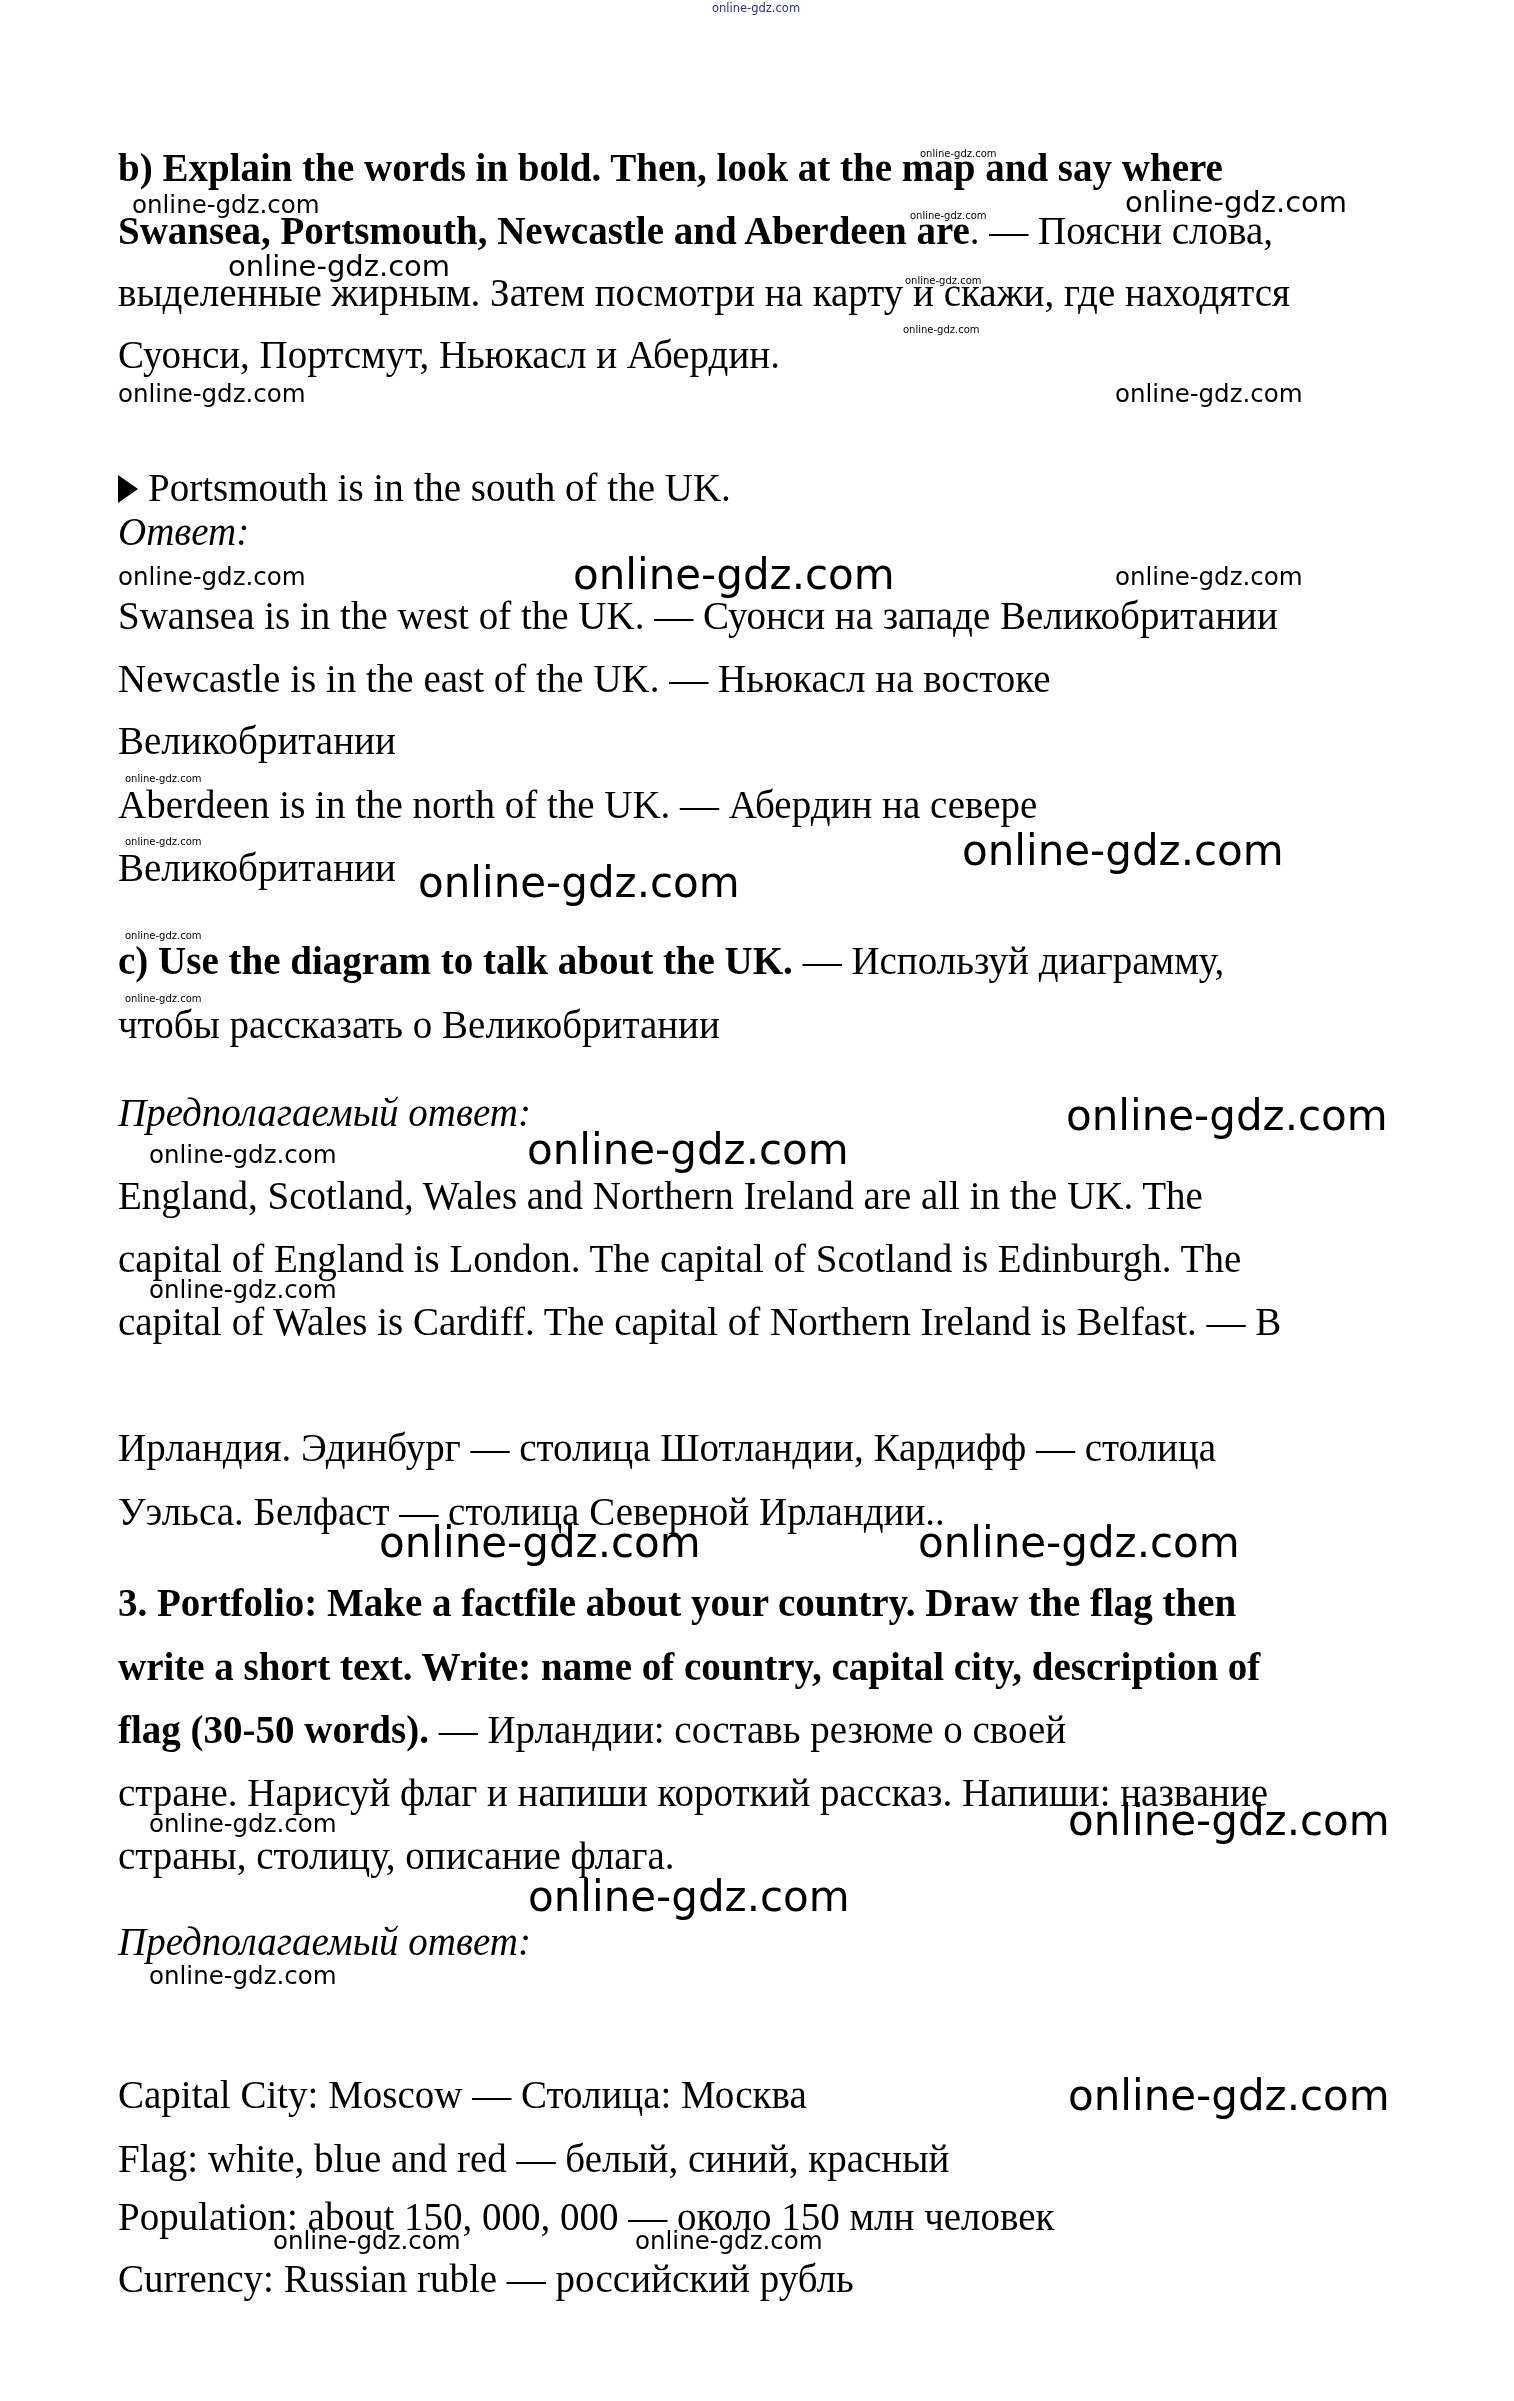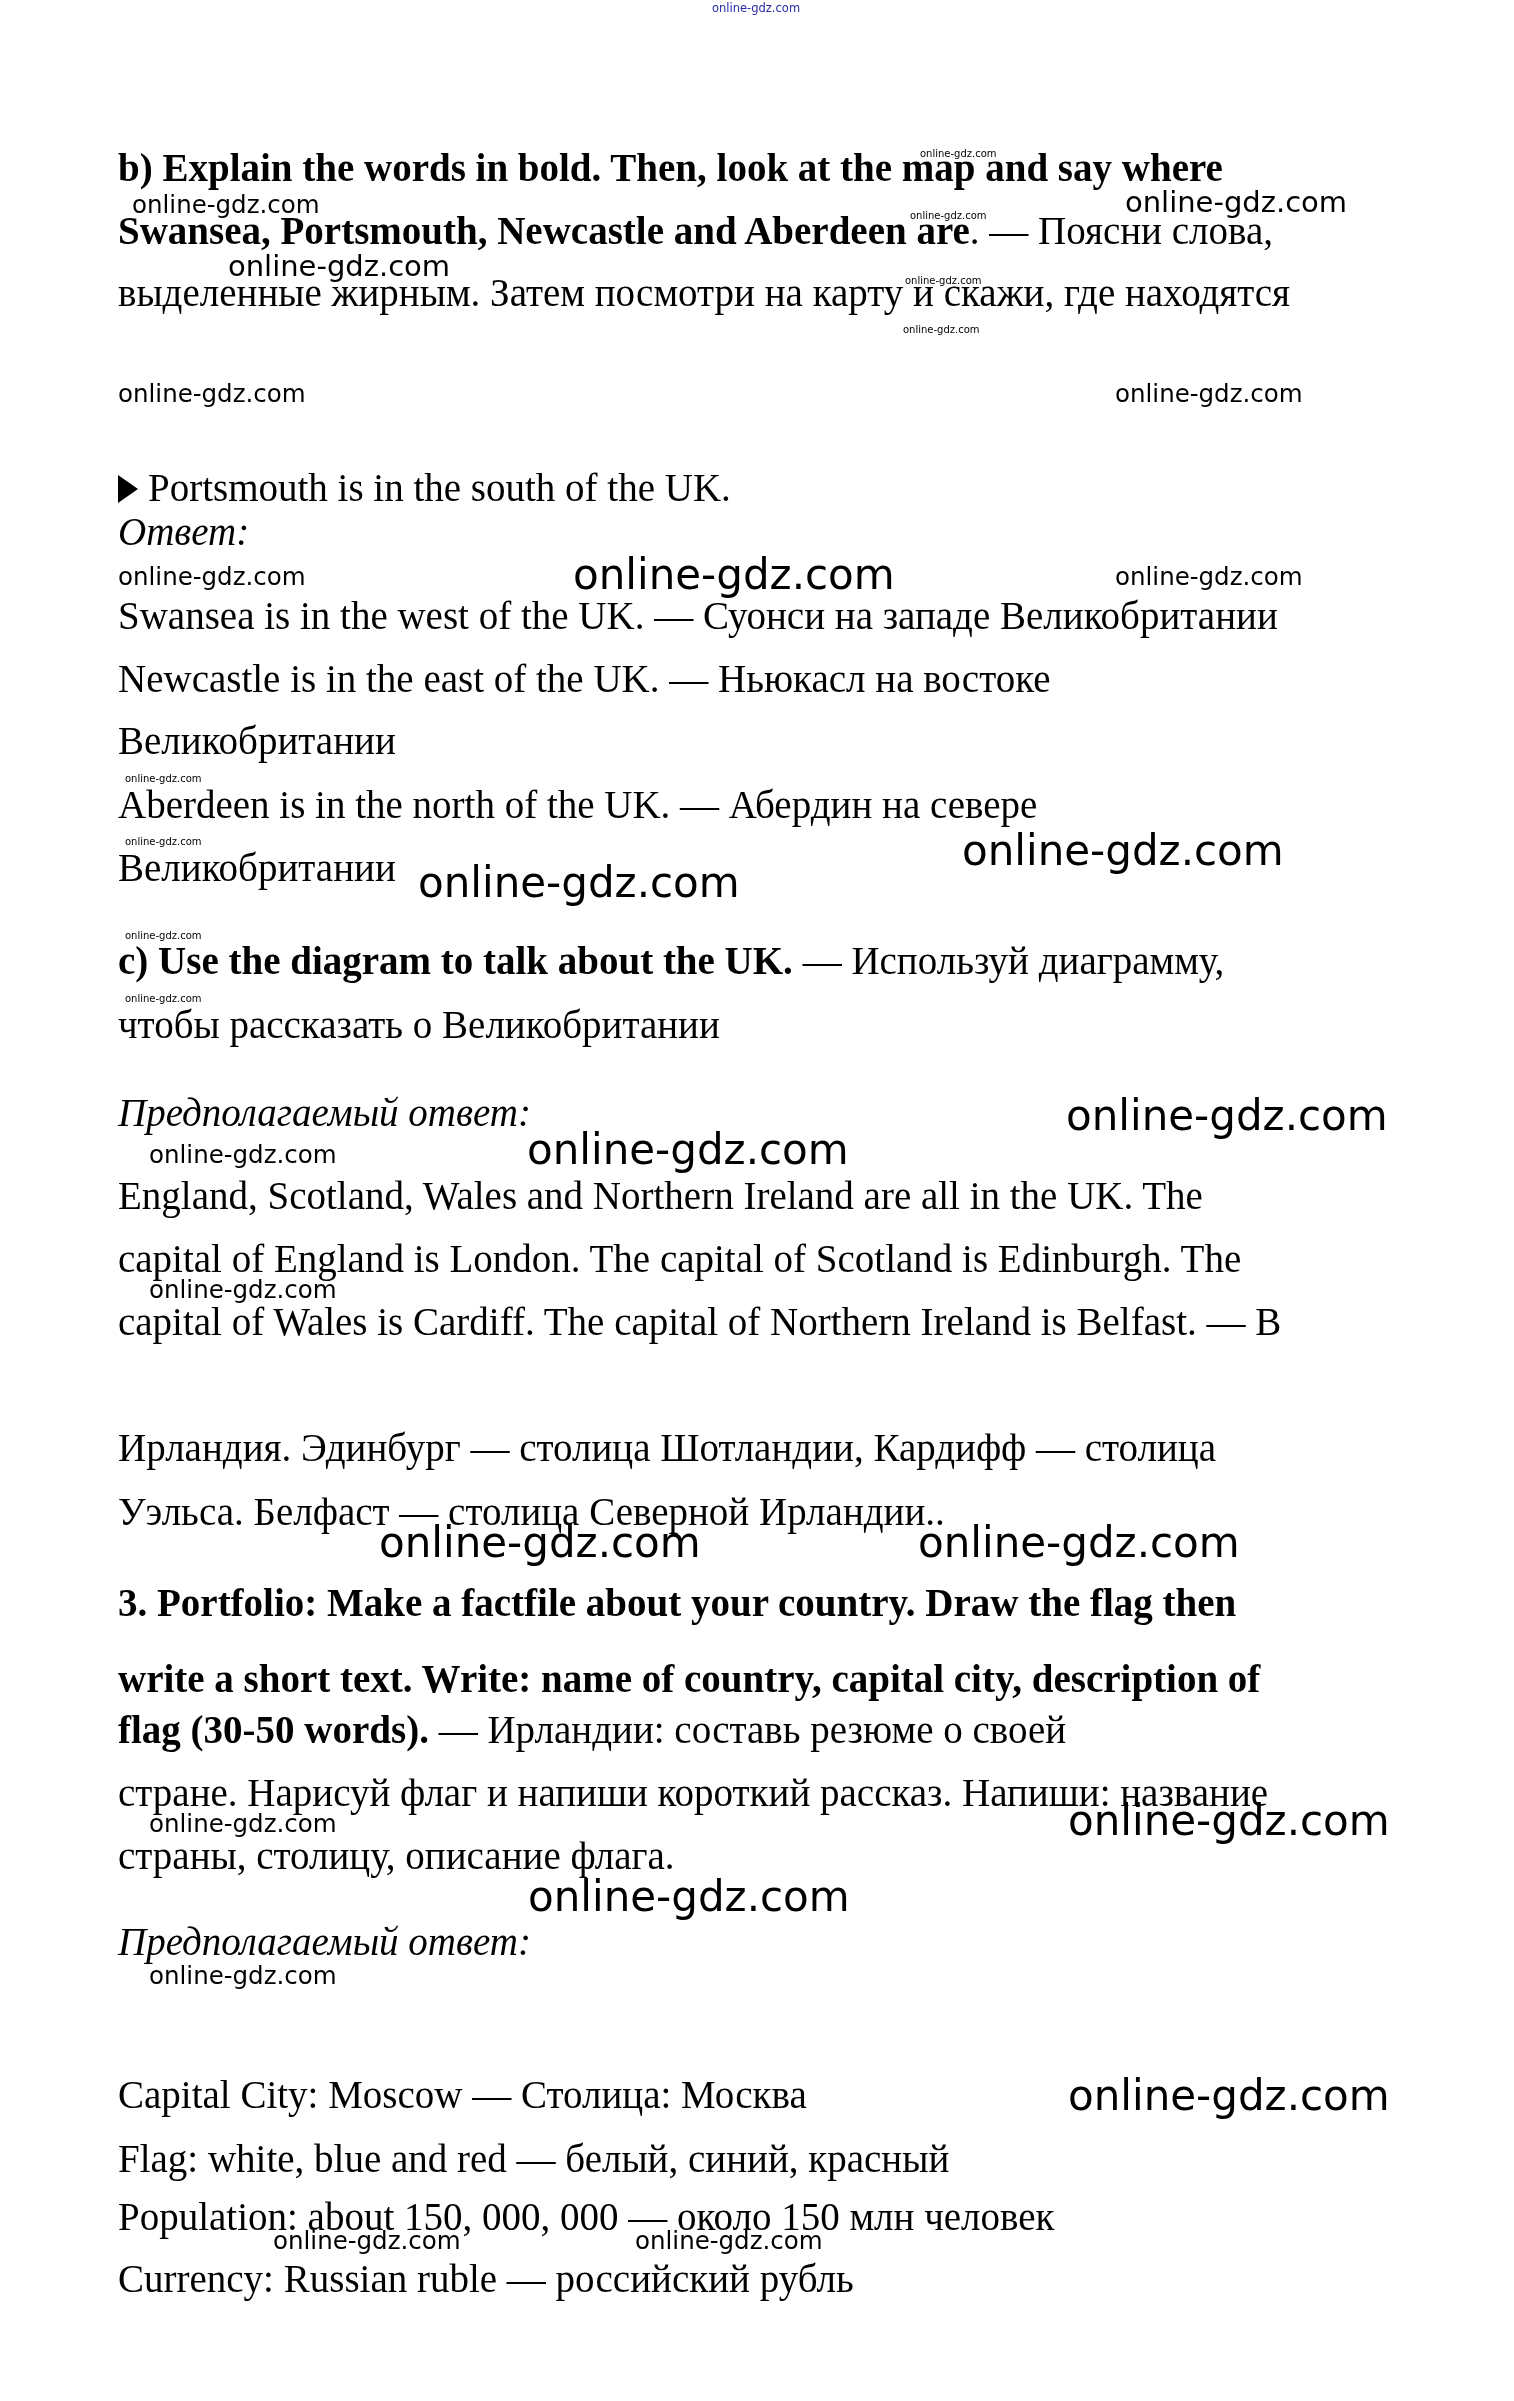--- a/index.html
+++ b/index.html
@@ -28,20 +28,21 @@
 
   <span class="wm wm-sm" style="left:132px;top:193px;">online-gdz.com</span>
   <span class="wm wm-md" style="left:1125px;top:188px;">online-gdz.com</span>
   <span class="wm wm-xs" style="left:910px;top:211px;">online-gdz.com</span>
   <div class="line" style="top:211px;"><span class="b">Swansea, Portsmouth, Newcastle and Aberdeen are</span><span>. — Поясни слова,</span></div>
 
   <span class="wm wm-md" style="left:228px;top:252px;">online-gdz.com</span>
   <span class="wm wm-xs" style="left:905px;top:276px;">online-gdz.com</span>
   <div class="line" style="top:273px;">выделенные жирным. Затем посмотри на карту и скажи, где находятся</div>
   <span class="wm wm-xs" style="left:903px;top:325px;">online-gdz.com</span>
+  <div class="line" style="top:335px;">Суонси, Портсмут, Ньюкасл и Абердин.</div>
 
   <span class="wm wm-sm" style="left:118px;top:382px;">online-gdz.com</span>
   <span class="wm wm-sm" style="left:1115px;top:382px;">online-gdz.com</span>
   <div class="line" style="top:424px;margin-top:44px;"><span class="tri"></span><span>Portsmouth is in the south of the UK.</span></div>
 
   <div class="line i" style="top:512px;">Ответ:</div>
   <span class="wm wm-sm" style="left:118px;top:565px;">online-gdz.com</span>
   <span class="wm wm-lg" style="left:573px;top:554px;">online-gdz.com</span>
   <span class="wm wm-sm" style="left:1115px;top:565px;">online-gdz.com</span>
 
@@ -68,21 +69,21 @@
   <div class="line" style="top:1176px;">England, Scotland, Wales and Northern Ireland are all in the UK. The</div>
   <div class="line" style="top:1239px;">capital of England is London. The capital of Scotland is Edinburgh. The</div>
   <span class="wm wm-sm" style="left:149px;top:1278px;">online-gdz.com</span>
   <div class="line" style="top:1302px;">capital of Wales is Cardiff. The capital of Northern Ireland is Belfast. — В</div>
   <div class="line" style="top:1428px;">Ирландия. Эдинбург — столица Шотландии, Кардифф — столица</div>
   <div class="line" style="top:1492px;">Уэльса. Белфаст — столица Северной Ирландии..</div>
   <span class="wm wm-lg" style="left:379px;top:1522px;">online-gdz.com</span>
   <span class="wm wm-lg" style="left:918px;top:1522px;">online-gdz.com</span>
 
   <div class="line b" style="top:1583px;text-align:right;">3. Portfolio: Make a factfile about your country. Draw the flag then</div>
-  <div class="line b" style="top:1647px;margin-top:12px;">write a short text. Write: name of country, capital city, description of</div>
+  <div class="line b" style="top:1647px;">write a short text. Write: name of country, capital city, description of</div>
   <div class="line" style="top:1710px;"><span class="b">flag (30-50 words).</span><span> — Ирландии: составь резюме о своей</span></div>
   <div class="line" style="top:1773px;">стране. Нарисуй флаг и напиши короткий рассказ. Напиши: название</div>
   <span class="wm wm-sm" style="left:149px;top:1812px;">online-gdz.com</span>
   <span class="wm wm-lg" style="left:1068px;top:1800px;">online-gdz.com</span>
   <div class="line" style="top:1836px;">страны, столицу, описание флага.</div>
   <span class="wm wm-lg" style="left:528px;top:1876px;">online-gdz.com</span>
 
   <div class="line i" style="top:1922px;">Предполагаемый ответ:</div>
   <span class="wm wm-sm" style="left:149px;top:1964px;">online-gdz.com</span>
 

